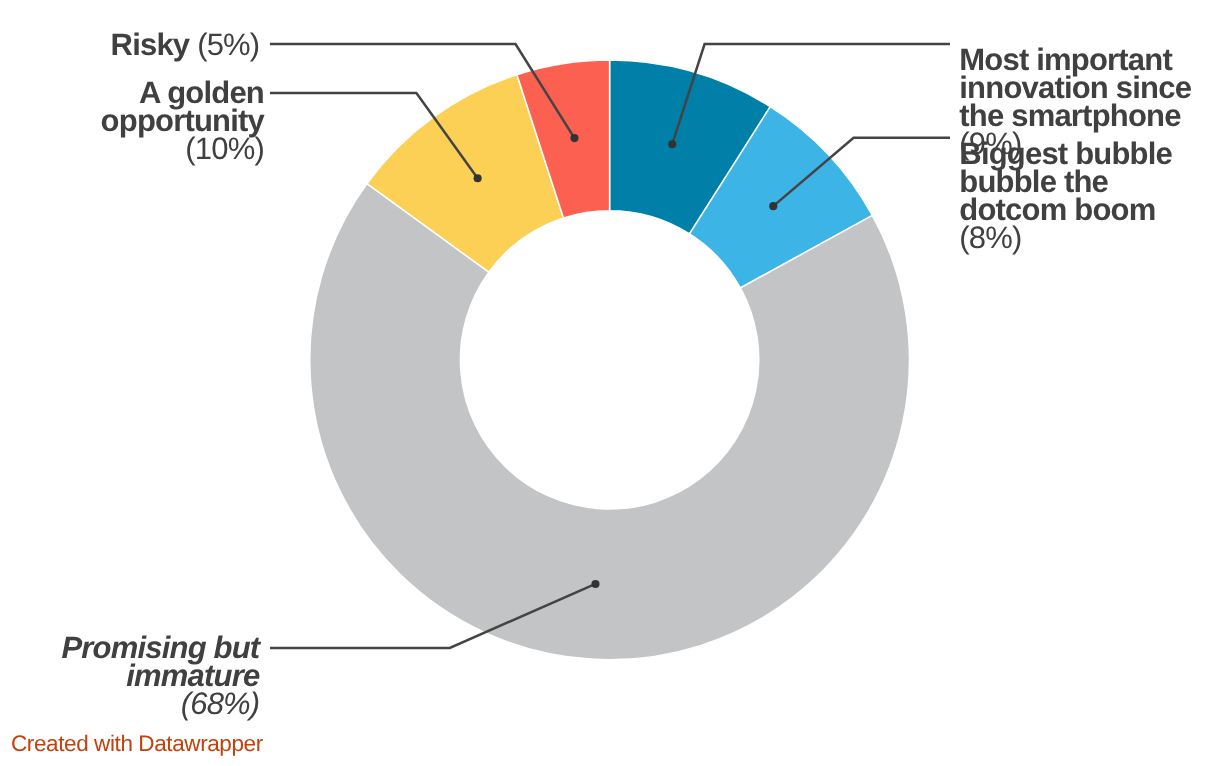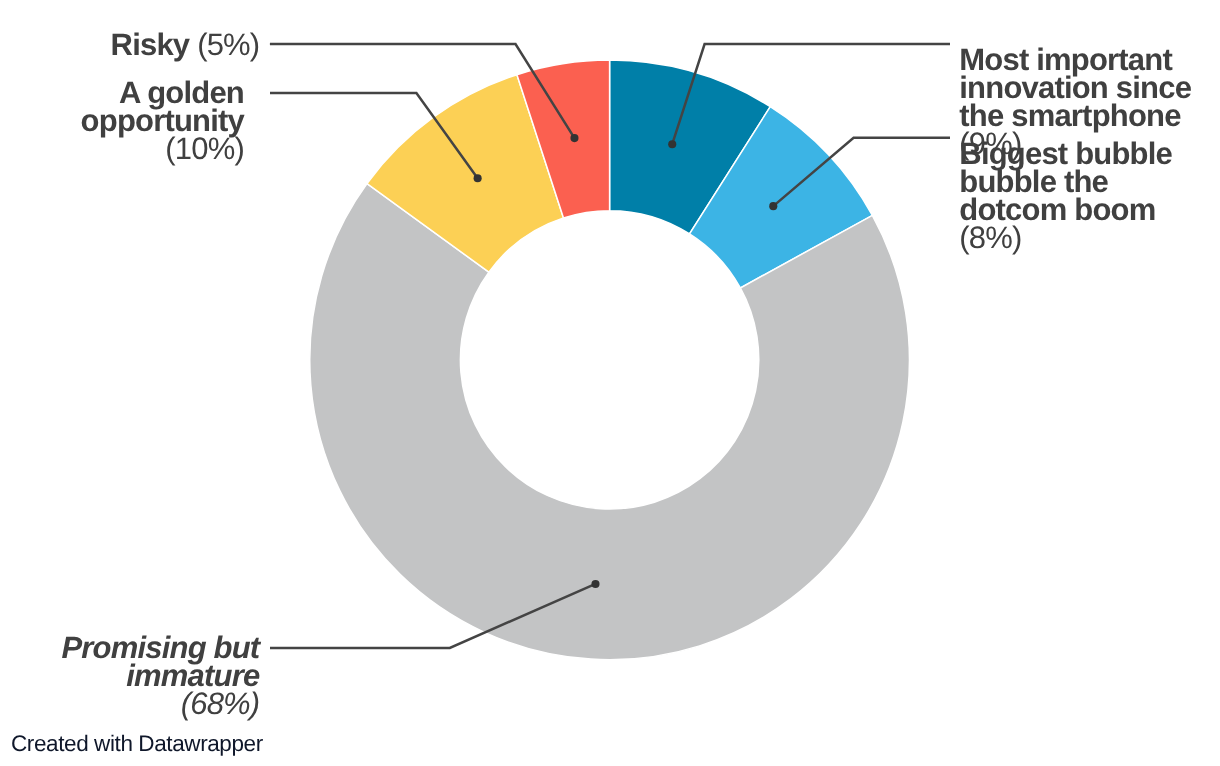--- a/index.html
+++ b/index.html
@@ -10,21 +10,21 @@
     -webkit-font-smoothing:antialiased;
     text-rendering:geometricPrecision;
   }
   #stage{position:relative;width:1220px;height:766px;background:#ffffff;}
   svg#donut{position:absolute;left:0;top:0;width:1220px;height:766px;display:block;}
   .lbl{position:absolute;transform:translateZ(0);font-size:31px;letter-spacing:-0.8px;line-height:28px;color:#404040;font-weight:400;}
   .lbl b{font-weight:700;}
   .lbl.anchor-left{text-align:left;margin-top:16px;}
   .lbl.anchor-right{text-align:right;}
   #credit{position:absolute;transform:translateZ(0);left:11px;top:730.5px;font-size:22.5px;letter-spacing:-0.4px;
-          line-height:26px;color:#0f172a;white-space:nowrap;}
+          line-height:26px;color:#c2410c;white-space:nowrap;}
 </style>
 </head>
 <body>
 
 <div id="stage">
 
   <svg id="donut" viewBox="0 0 1220 766">
     <g id="slices">
         <path d="M609.60,60.00 A299.85,299.85 0 0 1 770.27,106.68 L689.55,233.88 A149.2,149.2 0 0 0 609.60,210.65 Z" fill="#007fa8" stroke="#ffffff" stroke-width="1.5"></path>
         <path d="M770.27,106.68 A299.85,299.85 0 0 1 872.36,215.40 L740.34,287.97 A149.2,149.2 0 0 0 689.55,233.88 Z" fill="#3cb4e5" stroke="#ffffff" stroke-width="1.5"></path>
@@ -56,21 +56,21 @@
     <div class="lbl anchor-left" style="left: 959.3px; top: 123.7px; width: 250px;">
       <b>Biggest bubble bubble the dotcom boom</b>
       <span>(8%)</span>
     </div>
 
     <div class="lbl anchor-right" style="left: 59.4px; top: 634.3px; width: 200px; font-style: italic;">
       <b>Promising but immature</b>
       <span>(68%)</span>
     </div>
 
-    <div class="lbl anchor-right" style="left: 4px; top: 78.7px; width: 240px;">
+    <div class="lbl anchor-right" style="left: 24px; top: 78.7px; width: 240px;">
       <b>A golden opportunity</b>
       <span>(10%)</span>
     </div>
 
     <div class="lbl anchor-right" style="left: 99.4px; top: 31px; width: 160px;">
       <b>Risky</b>
       <span>(5%)</span>
     </div>
 
   </div>

